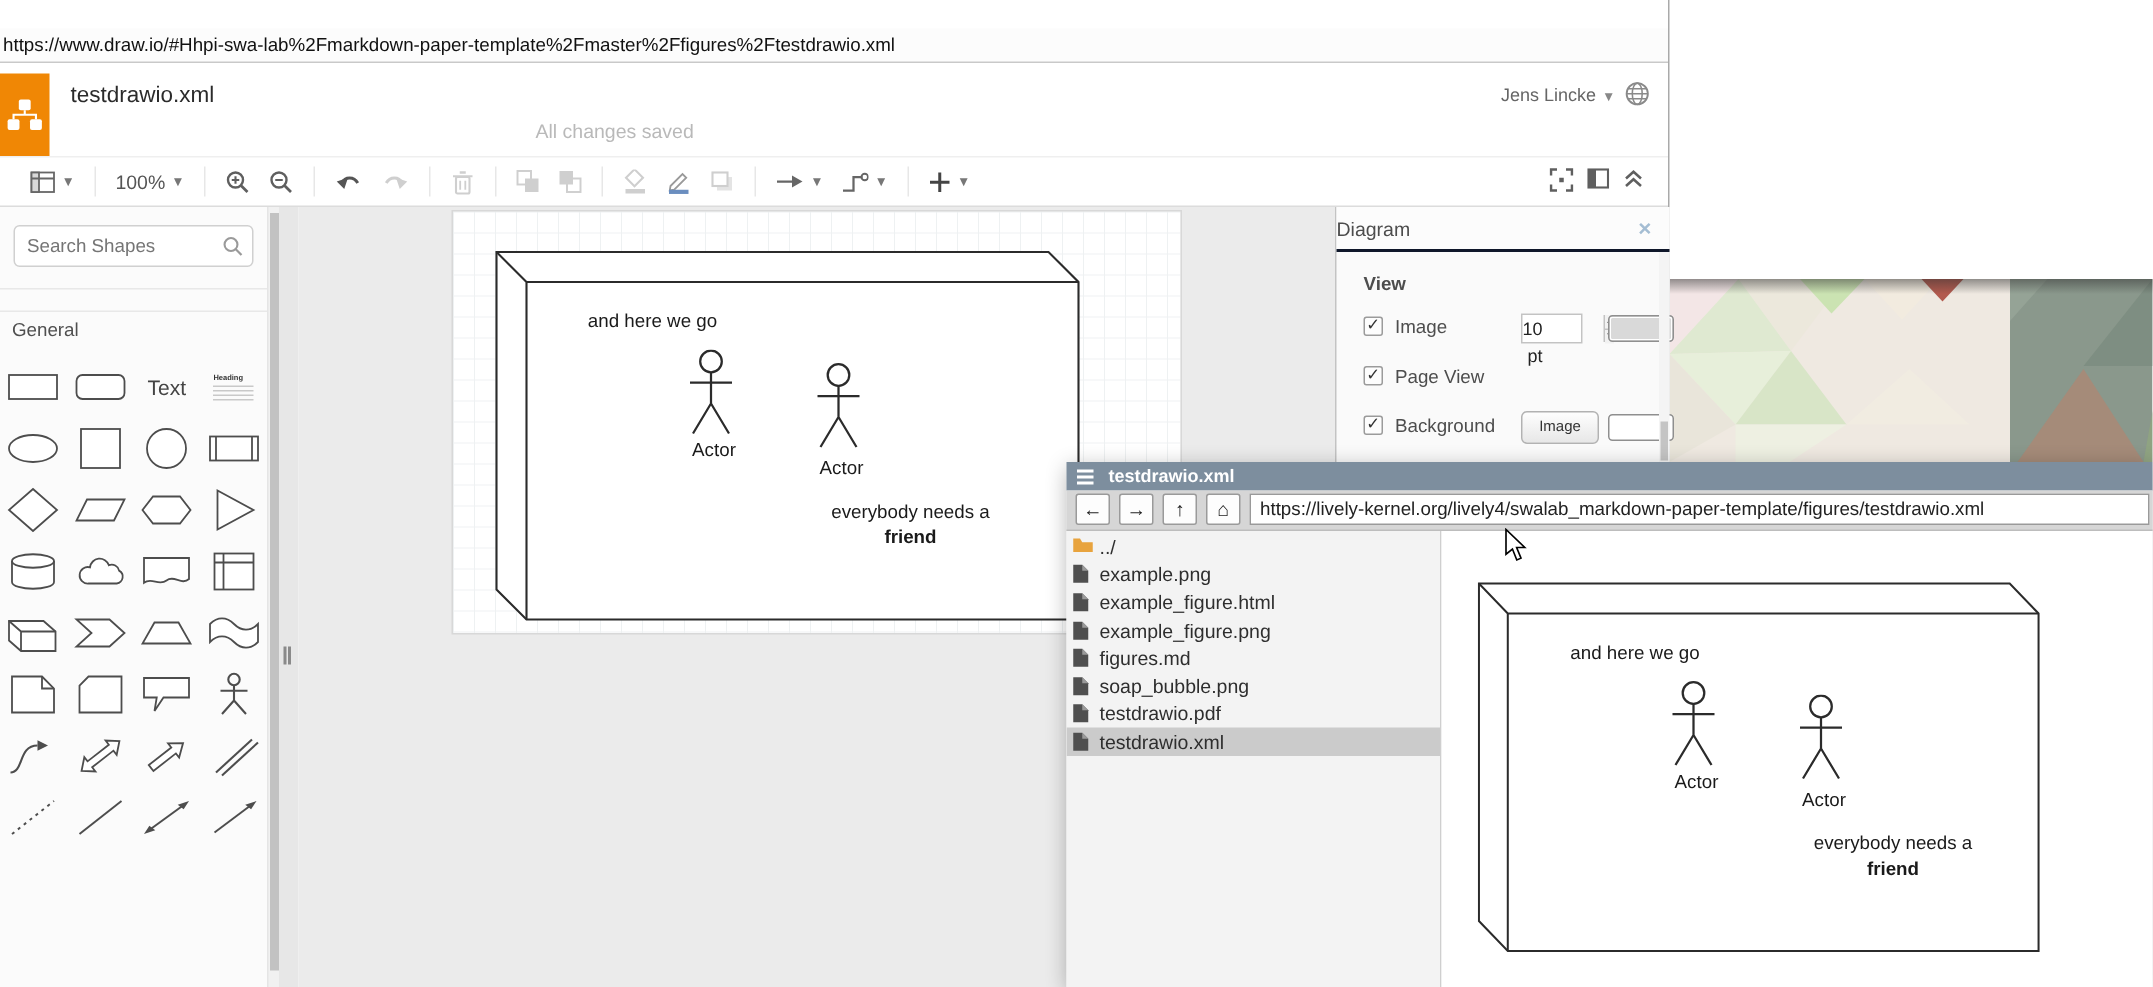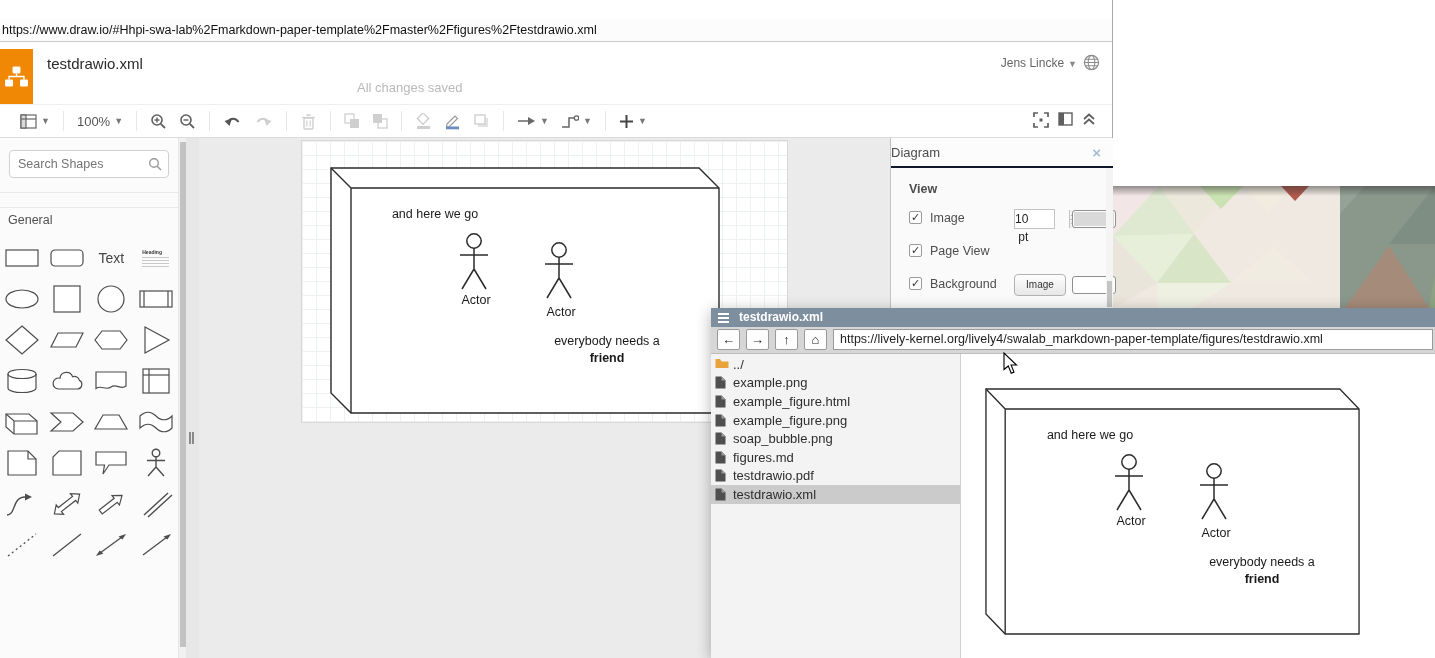--- a/index.html
+++ b/index.html
@@ -671,32 +671,32 @@
         </div>
 
         <div class="file-row" data-type="file">
           <span class="fi">
             <svg class="i-file" width="11" height="13" viewBox="0 0 11 13">
               <path d="M0.5,0.5 H6.5 L10.5,4.5 V12.5 H0.5 Z" fill="#4f4f4f"></path>
               <path d="M6.5,0.5 L6.5,4.5 L10.5,4.5 Z" fill="#9a9a9a"></path>
             </svg>
 
           </span>
-          <span class="file-name">soap_bubble.png</span>
+          <span class="file-name">figures.md</span>
         </div>
 
         <div class="file-row" data-type="file">
           <span class="fi">
             <svg class="i-file" width="11" height="13" viewBox="0 0 11 13">
               <path d="M0.5,0.5 H6.5 L10.5,4.5 V12.5 H0.5 Z" fill="#4f4f4f"></path>
               <path d="M6.5,0.5 L6.5,4.5 L10.5,4.5 Z" fill="#9a9a9a"></path>
             </svg>
 
           </span>
-          <span class="file-name">figures.md</span>
+          <span class="file-name">soap_bubble.png</span>
         </div>
 
         <div class="file-row" data-type="file">
           <span class="fi">
             <svg class="i-file" width="11" height="13" viewBox="0 0 11 13">
               <path d="M0.5,0.5 H6.5 L10.5,4.5 V12.5 H0.5 Z" fill="#4f4f4f"></path>
               <path d="M6.5,0.5 L6.5,4.5 L10.5,4.5 Z" fill="#9a9a9a"></path>
             </svg>
 
           </span>

